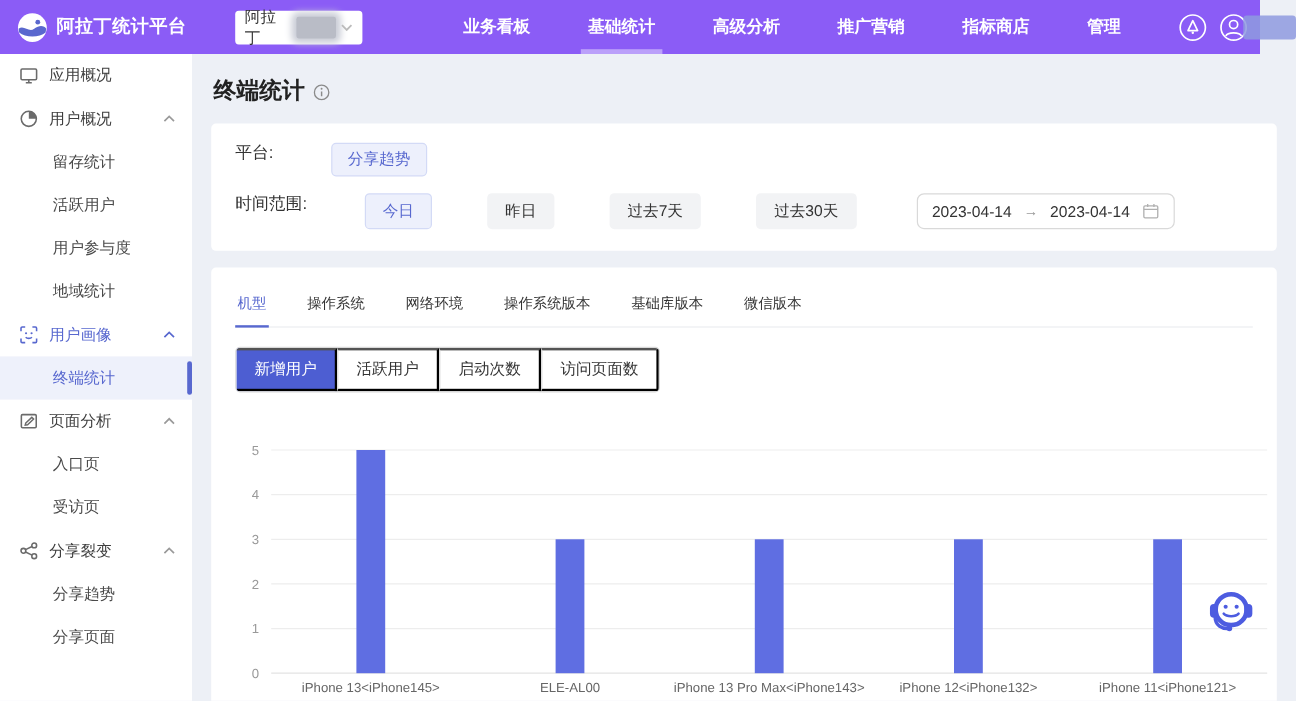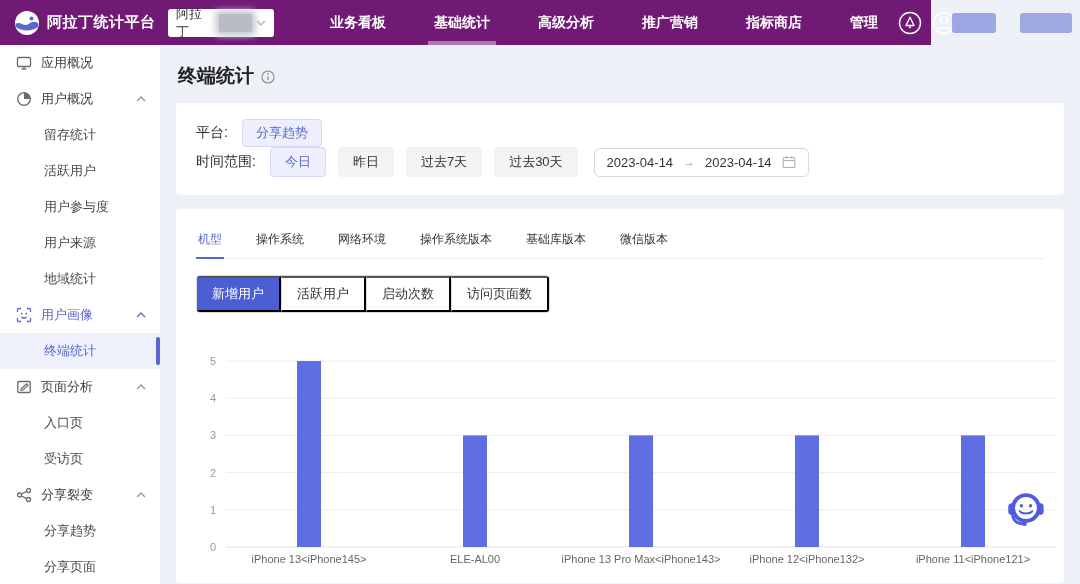--- a/index.html
+++ b/index.html
@@ -1,21 +1,21 @@
 <!DOCTYPE html>
 <html><head>
 <meta charset="utf-8">
 <style>
   * { margin:0; padding:0; box-sizing:border-box; }
   html,body { width:1080px; height:584px; overflow:hidden;
     font-family:"Liberation Sans","DejaVu Sans",sans-serif; background:#edf0f6; }
 
   
-  .navbar { position:absolute; top:0; left:0; width:931px; height:45px;
-    background:#701a75; display:flex; align-items:center; color:#fff; z-index:30; }
+  .navbar { position:absolute; top:0; left:0; width:1050px; height:45px;
+    background:#8b5cf6; display:flex; align-items:center; color:#fff; z-index:30;gap:28px; }
   .brand { width:162px; display:flex; align-items:center; gap:7px; padding-left:14px; flex:0 0 auto; }
   .brand-logo { width:26px; height:26px; flex:0 0 auto; }
   .brand-name { font-size:15px; font-weight:bold; letter-spacing:.5px; white-space:nowrap; }
   .app-select { margin-left:6px; width:106px; height:28px; background:#fff; border-radius:3px;
     display:flex; align-items:center; padding:0 8px; color:#333; font-size:13px; gap:4px; flex:0 0 auto; }
   .app-select .redact { width:34px; height:18px; background:#b9bcc6; border-radius:2px;
     box-shadow:0 0 6px 4px #c9ccd6; }
   .app-select .chev-d { margin-left:auto; color:#bbb; font-size:10px; }
   .nav-menu { display:flex; align-items:center; margin-left:36px; gap:8px; height:100%;justify-content:flex-end; }
   .nav-item { position:relative; height:100%; display:flex; align-items:center;
@@ -44,22 +44,22 @@
 
   
   .main { position:absolute; top:45px; left:160px; width:920px; height:539px;
     padding:14px 16px 0 16px; overflow:hidden; }
   .page-title-row { display:flex; align-items:center; gap:7px; margin:4px 0 14px 2px; }
   .page-title { font-size:19px; font-weight:bold; color:#222; }
   .info-ic { width:14px; height:14px; color:#8a8a8a; margin-top:2px; }
 
   .card { background:#fff; border-radius:4px; }
   .filter-card { padding:16px 20px 18px 20px; }
-  .frow { display:flex; align-items:center; font-size:14px; color:#333; }
-  .frow + .frow { margin-top:0; }
+  .frow { display:flex; font-size:14px; color:#333;gap:34px; }
+  .frow + .frow { margin-top:14px; }
   .flabel { margin-right:14px; white-space:nowrap; }
   .pill { background:#edf0fc; color:#5868cf; border:1px solid #d3daf6; border-radius:4px;
     font-size:13px; padding:4px 13px; cursor:pointer; }
   .preset { background:#f2f3f5; color:#333; border:none; border-radius:4px; font-size:13px;
     padding:6px 15px; margin-right:12px; cursor:pointer; font-family:inherit; }
   .preset.active { background:#edf0fc; color:#5868cf; border:1px solid #d3daf6; padding:5px 14px; }
   .date-box { display:flex; align-items:center; gap:10px; border:1px solid #d9d9d9;
     border-radius:6px; padding:6px 12px; font-size:13px; color:#333; margin-left:4px; cursor:pointer; }
   .date-arrow { color:#999; font-size:12px; }
   .cal-ic { width:14px; height:14px; color:#b0b0b0; }
@@ -149,23 +149,20 @@
       </svg>
   </div>
   <div class="side-item lvl2">
     <span class="s-label">留存统计</span>
   </div>
   <div class="side-item lvl2">
     <span class="s-label">活跃用户</span>
   </div>
   <div class="side-item lvl2">
     <span class="s-label">用户参与度</span>
-  </div>
-  <div class="side-item lvl2">
-    <span class="s-label">用户来源</span>
   </div>
   <div class="side-item lvl2">
     <span class="s-label">地域统计</span>
   </div>
   <div class="side-item lvl1 blue">
     <span class="s-icon">
       <svg viewBox="0 0 16 16" width="16" height="16">
           <path d="M1.5 5 V2.5 A1 1 0 0 1 2.5 1.5 H5 M11 1.5 H13.5 A1 1 0 0 1 14.5 2.5 V5 M14.5 11 V13.5 A1 1 0 0 1 13.5 14.5 H11 M5 14.5 H2.5 A1 1 0 0 1 1.5 13.5 V11" fill="none" stroke="currentColor" stroke-width="1.3"></path>
           <circle cx="5.7" cy="6.7" r="0.9" fill="currentColor"></circle>
           <circle cx="10.3" cy="6.7" r="0.9" fill="currentColor"></circle>

